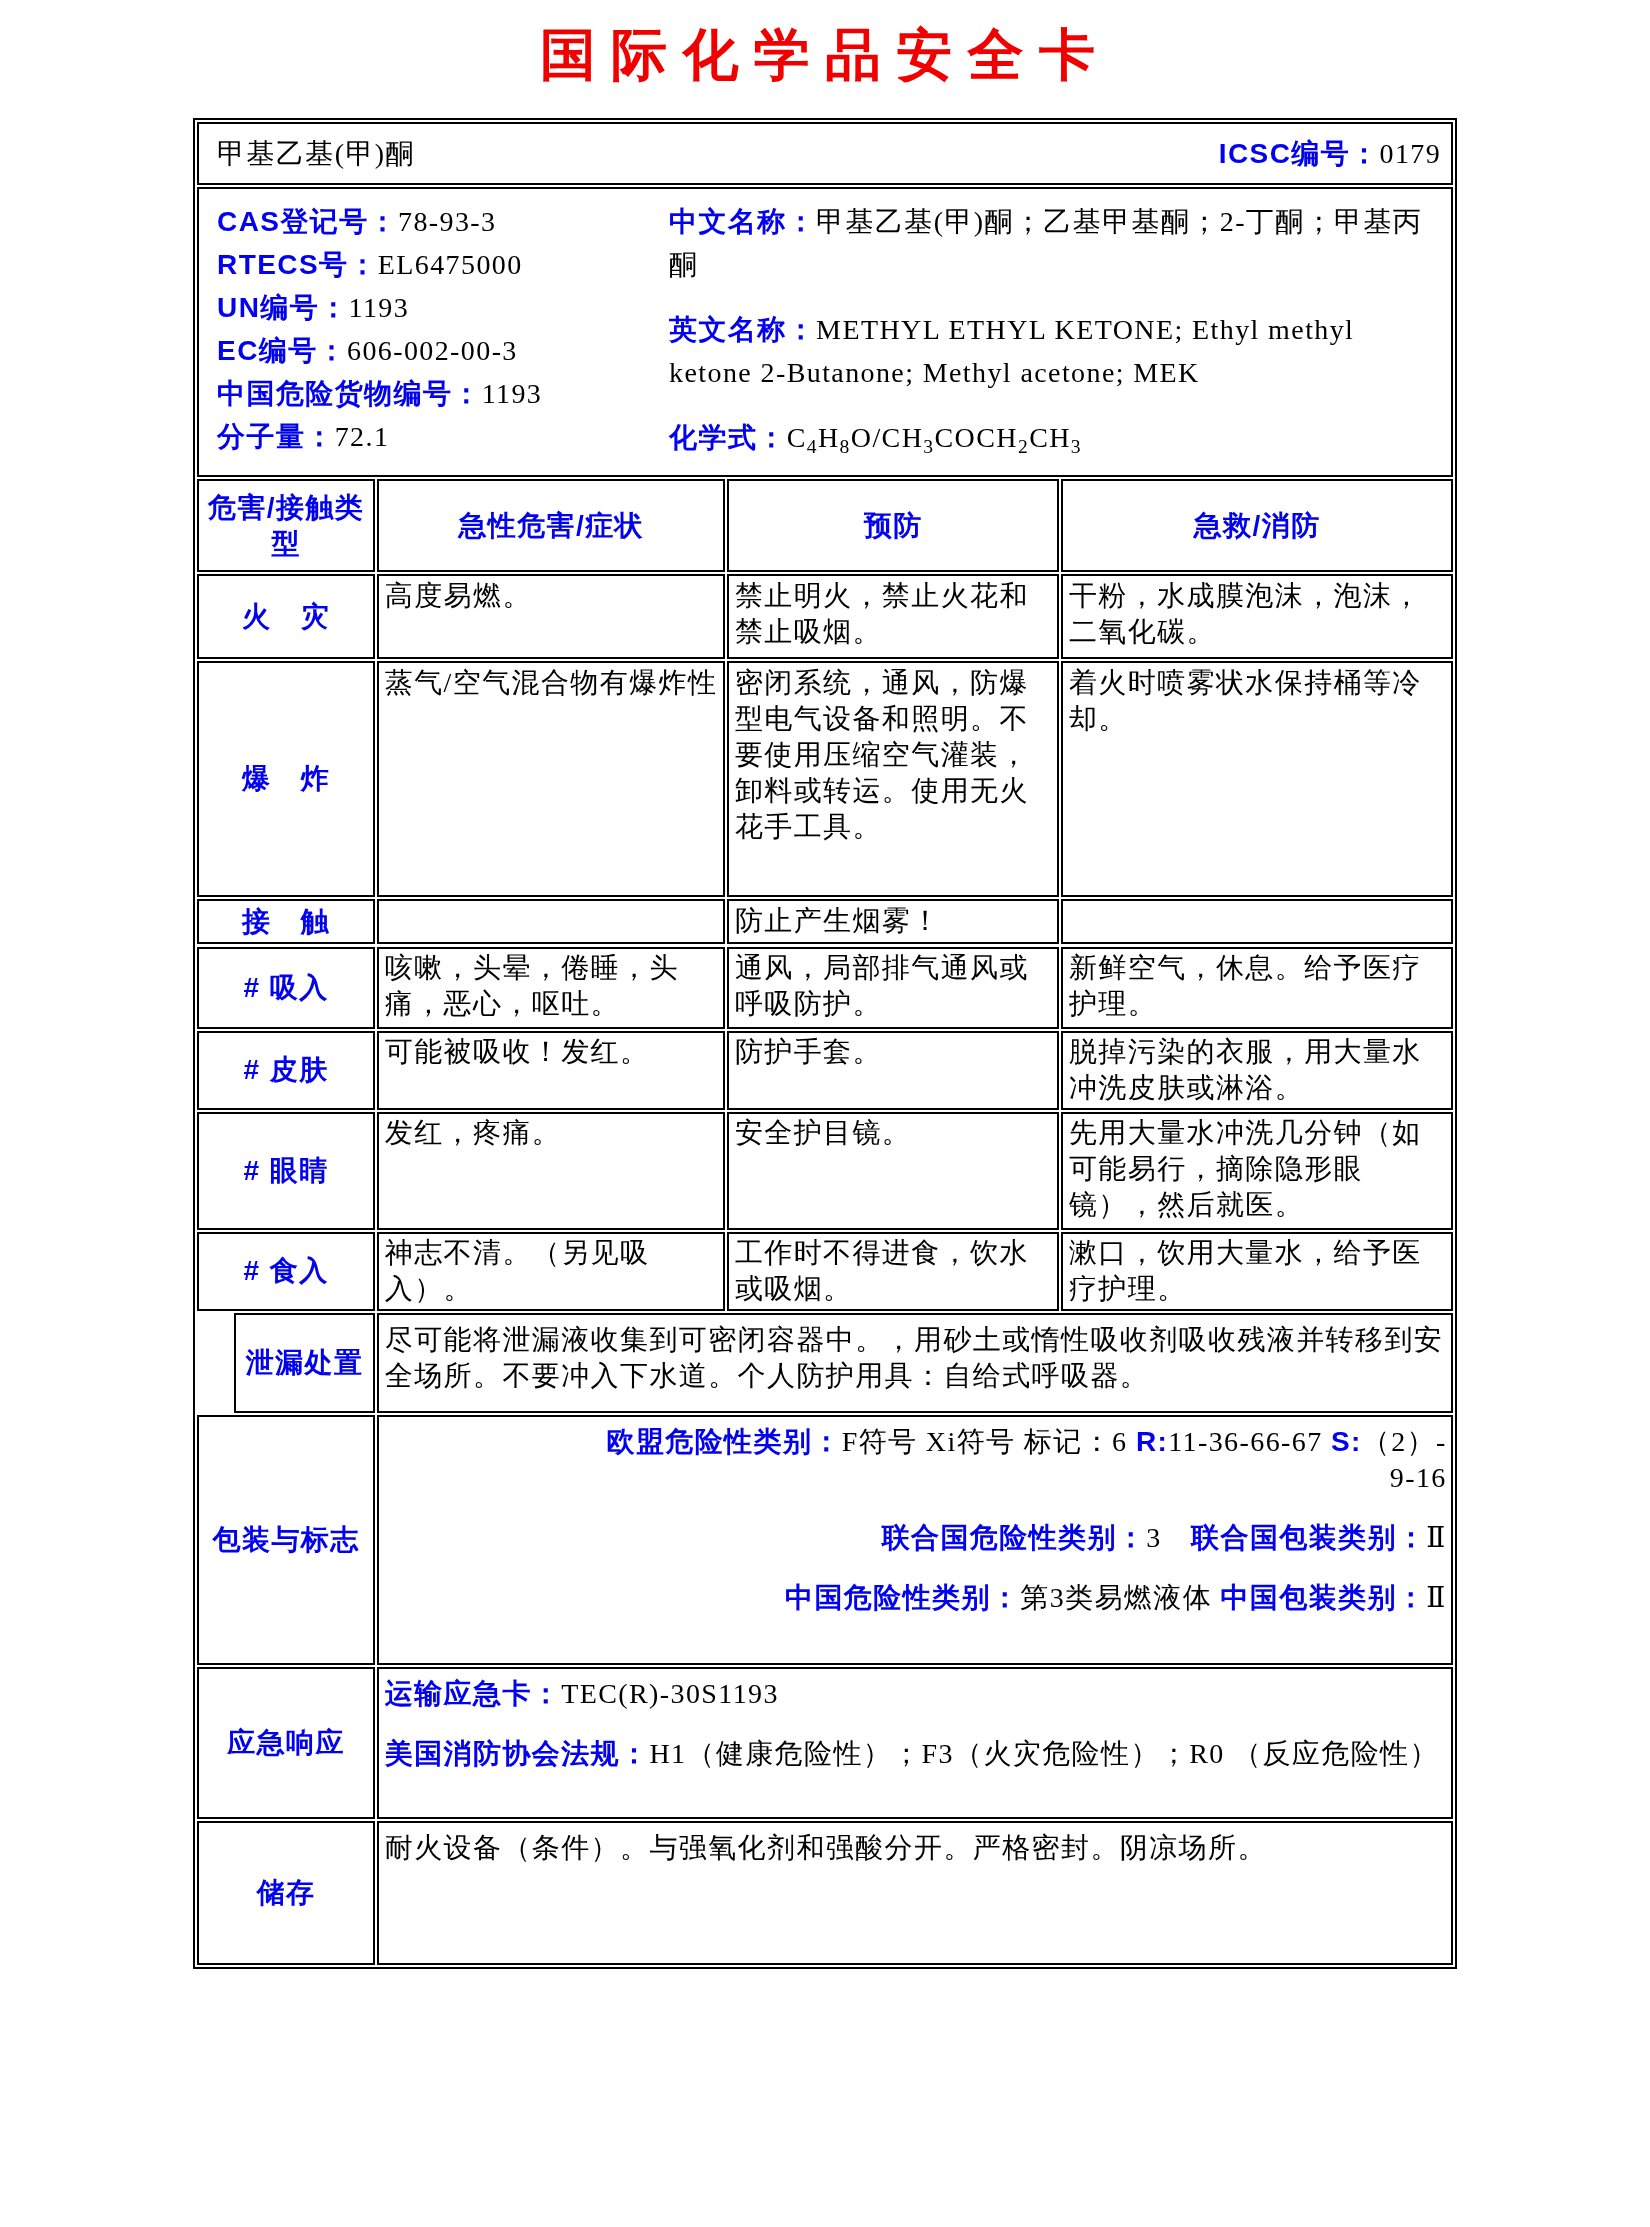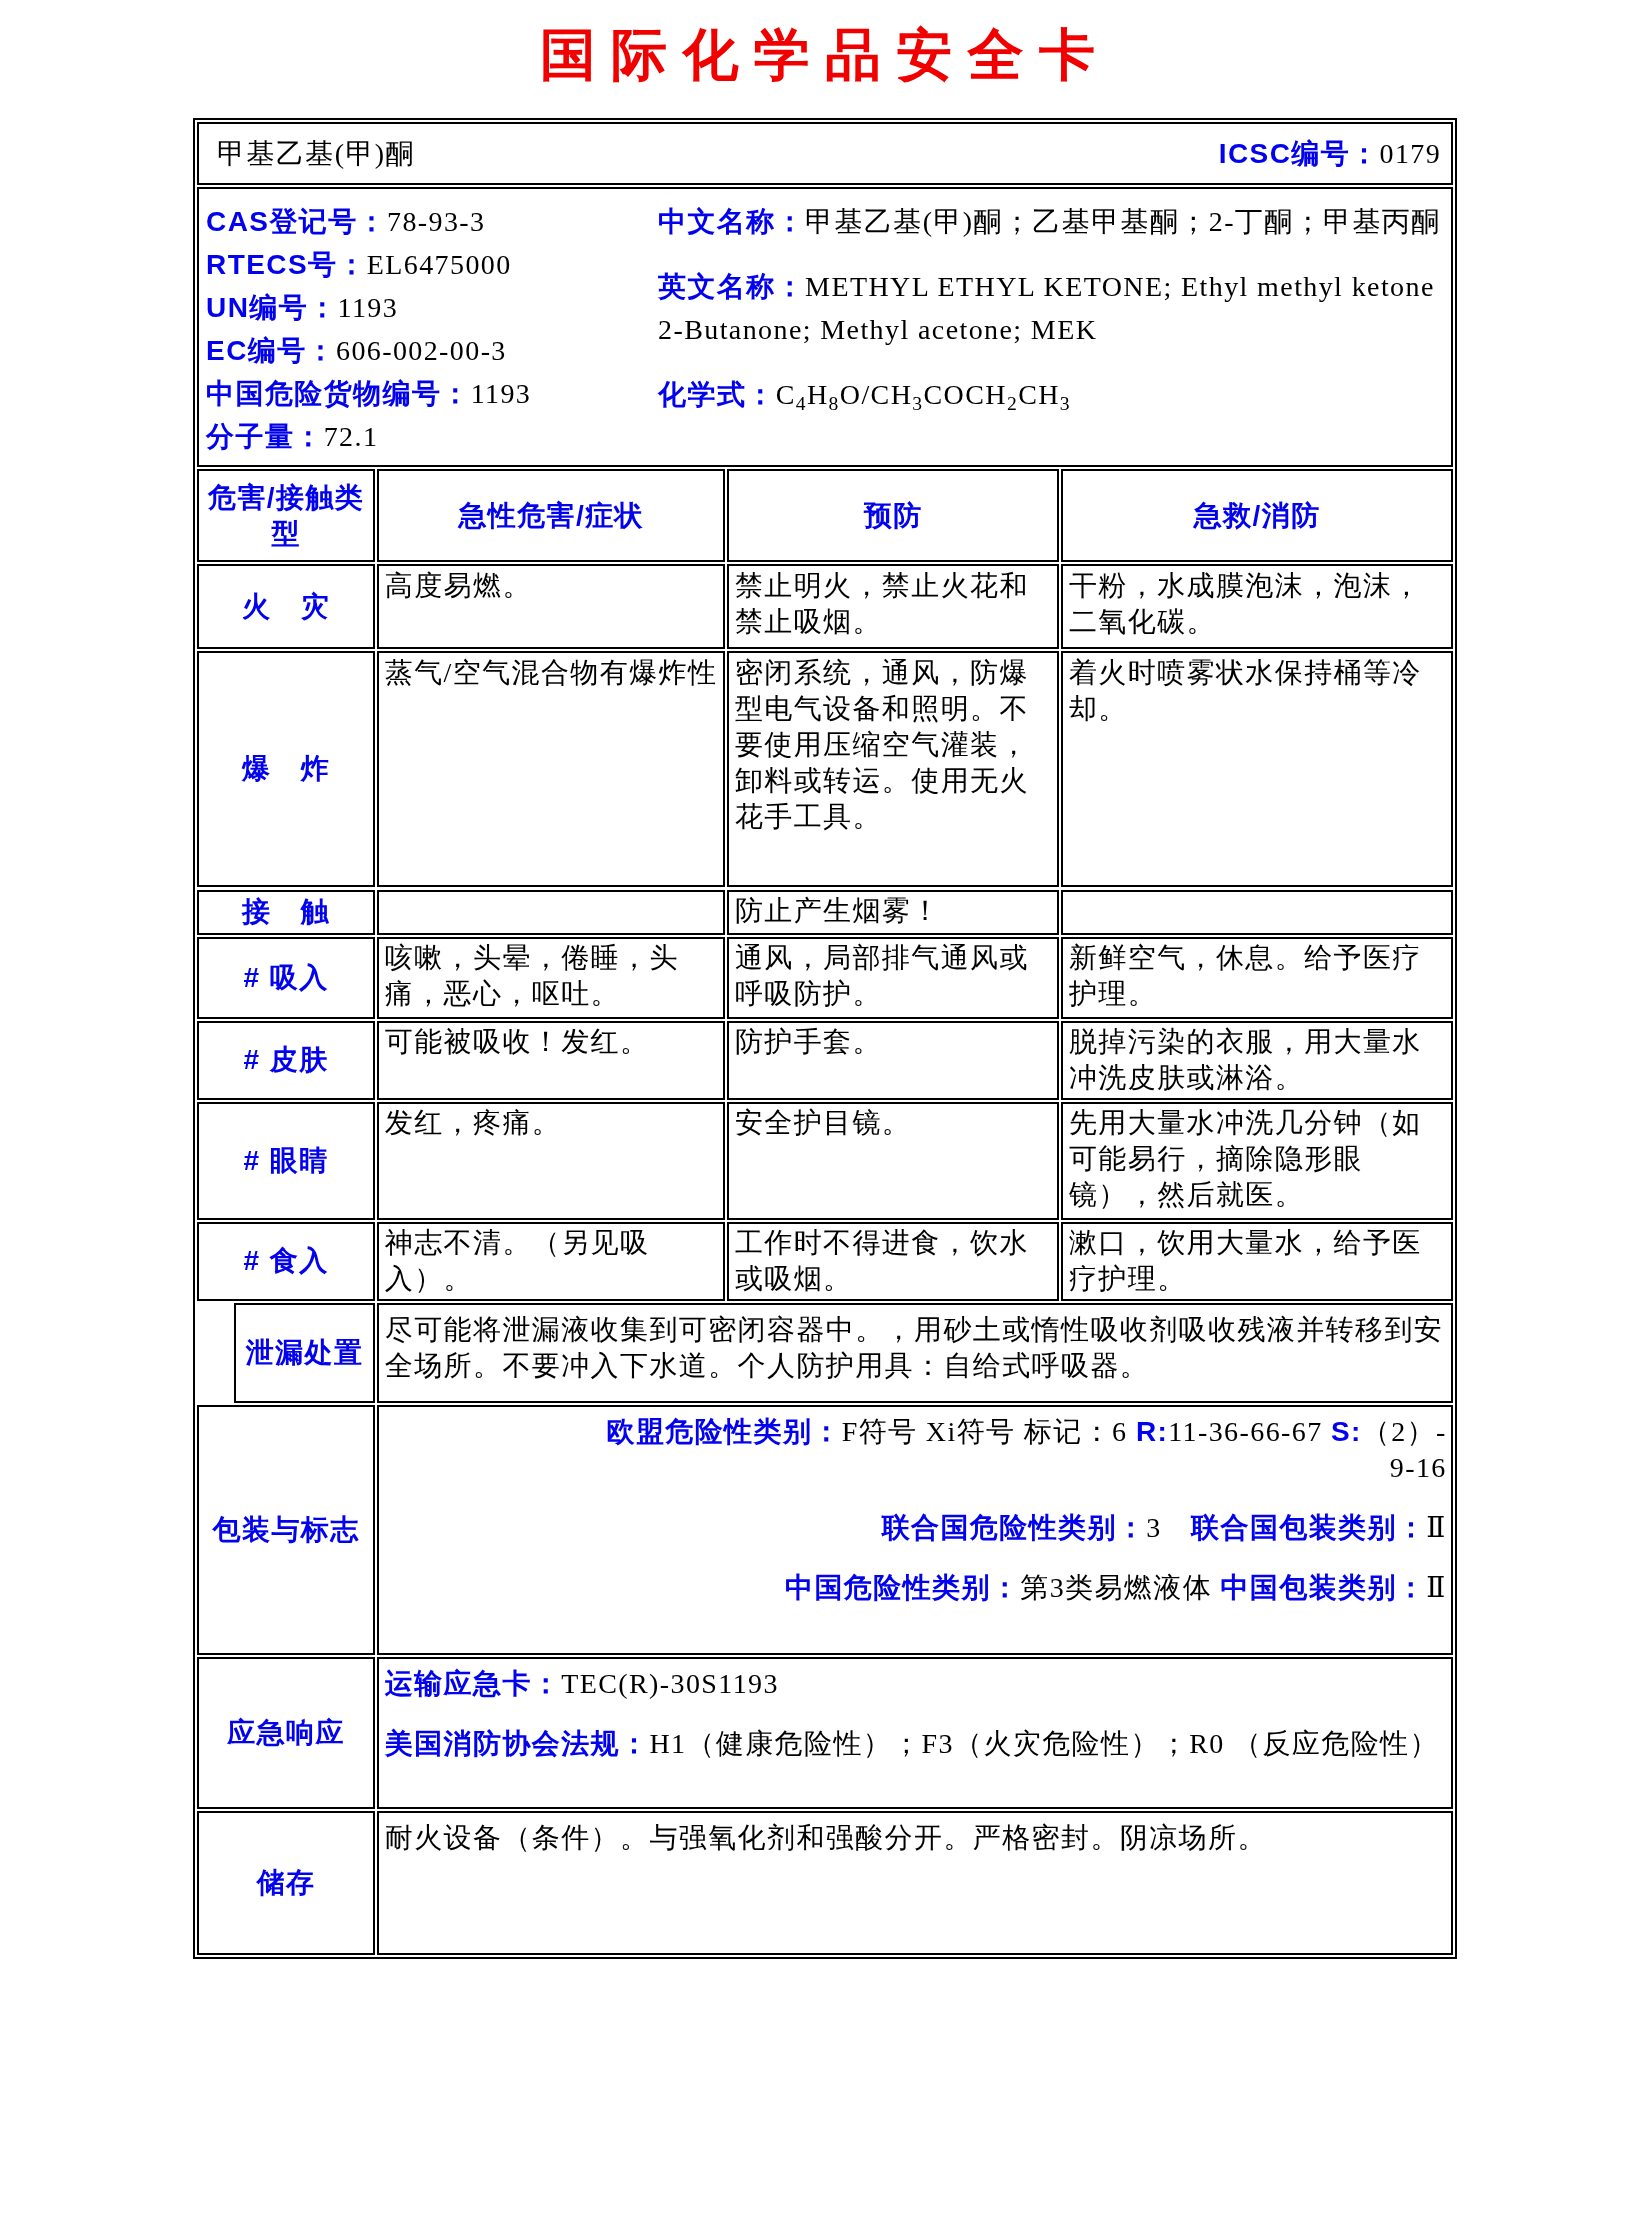--- a/index.html
+++ b/index.html
@@ -31,21 +31,21 @@
 
   
   .name-row{
     min-height:63px;display:flex;align-items:center;justify-content:space-between;
     font-size:28px;padding:0 9.8px 0 18px;
   }
   .name-row .name{letter-spacing:1.4px;}
   .name-row .icsc .lbl{font-size:28px;}
 
   
-  .ids{min-height:263px;display:flex;padding:11px 7px 7px 7px;font-size:28px;justify-content:space-between;}
+  .ids{min-height:263px;display:flex;padding:11px 7px 7px 18px;font-size:28px;justify-content:space-between;}
   .ids-left{width:452px;flex:0 0 auto;}
   .ids-left .id-line{line-height:43px;white-space:nowrap;}
   .ids-right{flex:1 1 auto;}
   .ids-right .id-block{line-height:43px;margin-bottom:22px;}
   .ids-right .id-block:last-child{margin-bottom:0;}
 
   
   .grid{
     display:grid;
     grid-template-columns:178px 348px 332px 1fr;

